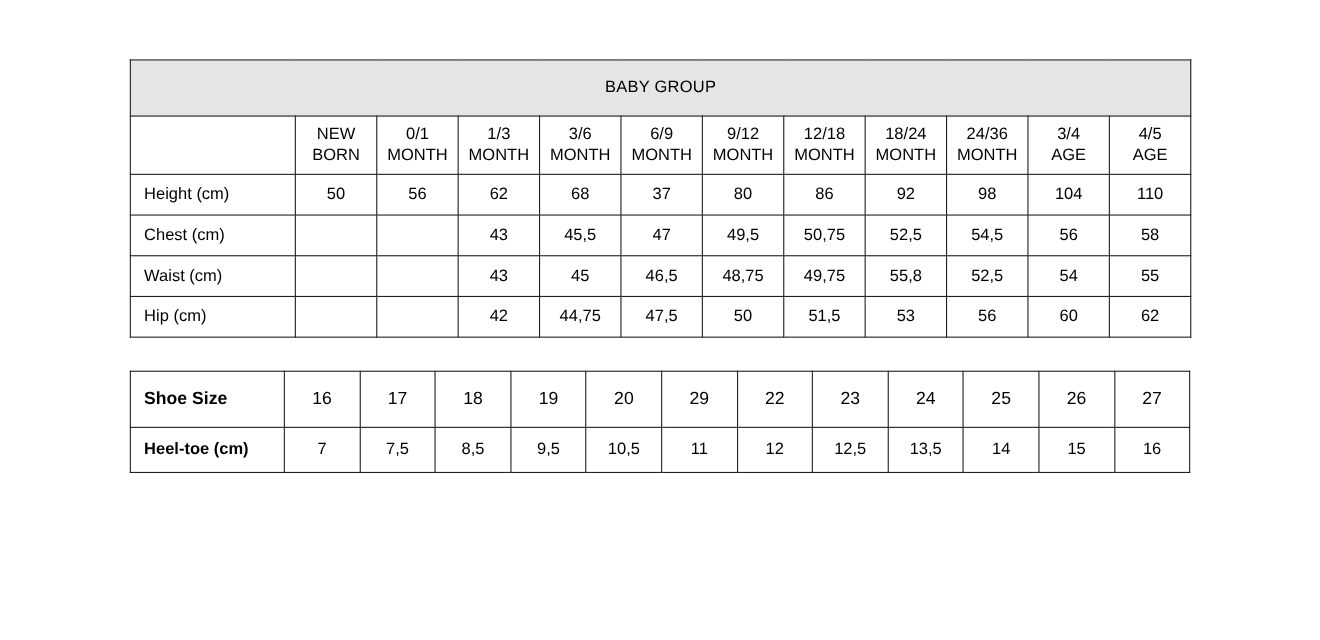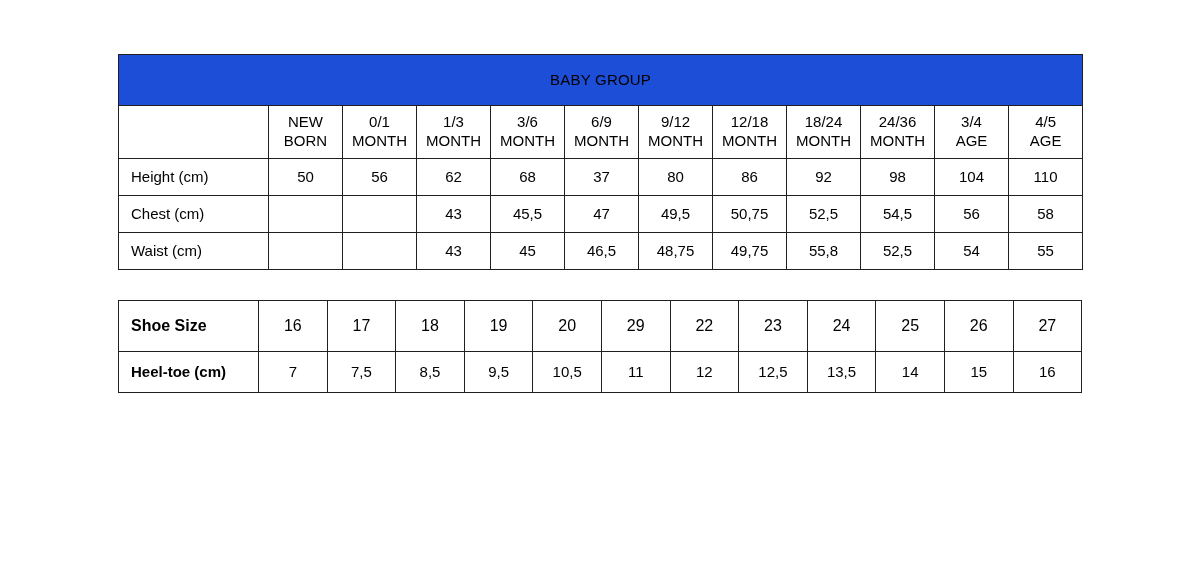--- a/index.html
+++ b/index.html
@@ -35,21 +35,21 @@
     border: 1px solid #231f20;
     text-align: center;
     vertical-align: middle;
     font-size: 15px;
     font-weight: normal;
     padding: 0;
     line-height: 1.25;
   }
 
   .title-cell {
-    background: #1d4ed8;
+    background: #e5e5e5;
     height: 50px;
     font-size: 21px;
     font-weight: bold;
     letter-spacing: 0.2px;
     color: #000000;
   }
 
   .head-row td {
     height: 52px;
     font-size: 15px;
@@ -175,20 +175,34 @@
         <td>45</td>
         <td>46,5</td>
         <td>48,75</td>
         <td>49,75</td>
         <td>55,8</td>
         <td>52,5</td>
         <td>54</td>
         <td>55</td>
       </tr>
 
+      <tr class="body-row">
+        <td class="row-label">Hip (cm)</td>
+        <td></td>
+        <td></td>
+        <td>42</td>
+        <td>44,75</td>
+        <td>47,5</td>
+        <td>50</td>
+        <td>51,5</td>
+        <td>53</td>
+        <td>56</td>
+        <td>60</td>
+        <td>62</td>
+      </tr>
     </tbody>
   </table>
 
   <div class="spacer"></div>
 
   <table class="sizechart shoe">
     <colgroup>
       <col class="c0">
         <col class="cx">
         <col class="cx">

